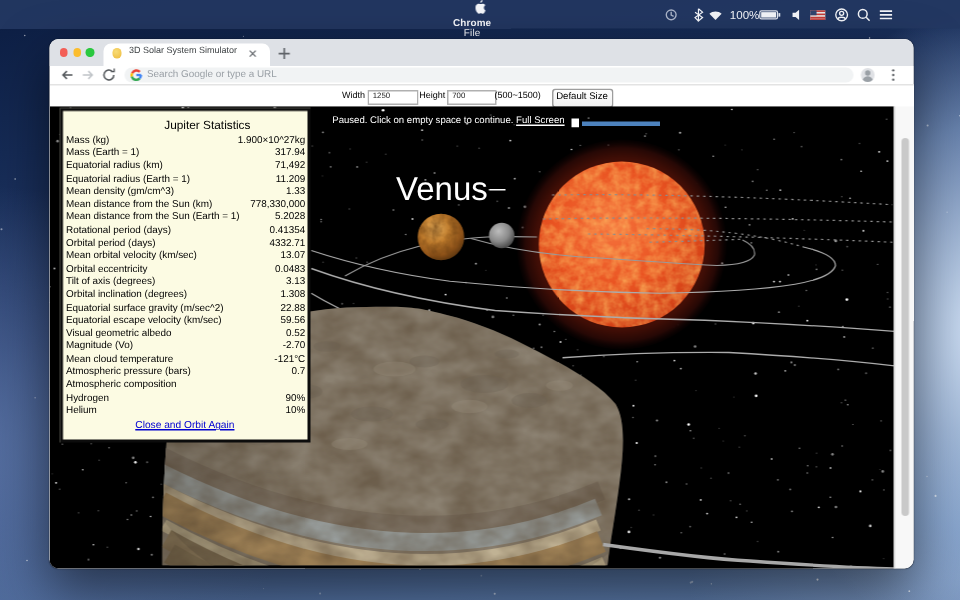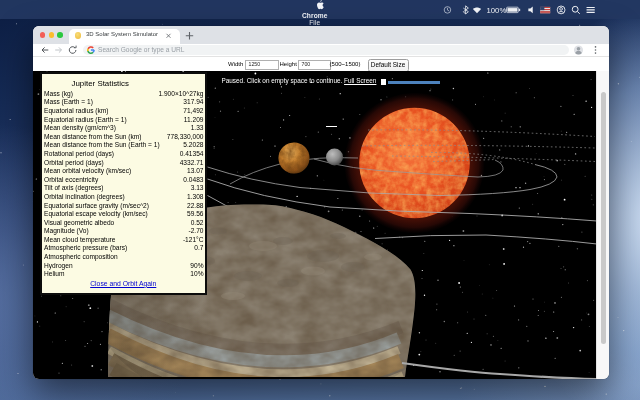--- a/index.html
+++ b/index.html
@@ -29,21 +29,21 @@
 #toolbar{transform:translateZ(0);position:absolute;left:0;top:30px;width:100%;height:15px;background:#fff;border-top:1px solid #e3e3e3;box-sizing:border-box;font-size:6.6px;color:#000;}
 .tb{position:absolute;top:4.2px;font-size:6px;transform:translateZ(0);}
 .inp{transform:translateZ(0);position:absolute;top:3px;height:7.8px;border:1px solid #b0b0b0;background:#fff;font-size:5.2px;color:#222;padding:0 0 0 2.5px;box-sizing:content-box;line-height:7.8px;}
 #btnDS{transform:translateZ(0);position:absolute;left:334.5px;top:2px;width:39px;height:10.5px;border:1px solid #9d9d9d;border-radius:2.5px;background:linear-gradient(#fdfdfd,#f1f1f1);font-size:6.4px;text-align:center;line-height:10.5px;}
 #content{position:absolute;left:0;top:45px;width:562.5px;height:307.5px;background:#000;overflow:hidden;}
 #scrollbar{position:absolute;left:562.5px;top:45px;width:13px;height:307.5px;background:#f8f8f8;border-left:1px solid #e4e4e4;box-sizing:border-box;}
 #thumb{position:absolute;left:4px;top:21px;width:5.5px;height:252px;border-radius:3px;background:#c9c9c9;}
 
 #panel{transform:translateZ(0);position:absolute;left:6.5px;top:45.5px;width:167.5px;height:223.5px;border:2.5px solid #0c0c0c;background:#fcfbe3;box-sizing:border-box;font-size:6.6px;color:#000;}
 #pinner{transform:translateZ(0);}
-#ptitle{text-align:left;font-size:7.9px;padding-top:5.5px;height:10.8px;padding-left:30px;}
+#ptitle{text-align:center;font-size:7.9px;padding-top:5.5px;height:10.8px;padding-left:30px;}
 .prow{display:flex;justify-content:space-between;line-height:8.6px;padding:0 1.5px 0 2.5px;white-space:nowrap;}
 #plink{text-align:center;line-height:10px;color:#0000d0;text-decoration:underline;font-size:6.8px;}
 
 #paused{transform:translateZ(0);position:absolute;left:188.5px;top:5.5px;color:#fff;font-size:6.4px;display:flex;align-items:center;white-space:nowrap;}
 #pthumb{display:inline-block;width:5px;height:6.2px;background:#fff;margin-left:5px;margin-top:2.5px;}
 #pbar{display:inline-block;width:51.5px;height:3.2px;background:#4d82bd;margin-left:2px;margin-top:3px;}
 </style>
 </head>
 <body>
 <svg id="wallstars" width="640" height="400" viewBox="0 0 640 400">
@@ -912,20 +912,21 @@
             <ellipse cx="340" cy="186" rx="9" ry="3.5"></ellipse>
             <ellipse cx="200" cy="225" rx="12" ry="4"></ellipse>
           </g>
  <path d="M70,306 C77,269 89,251 114,229 C132,213 150,187 163,169 C172,156 196,133.8 224,133.5 L224,310 L70,310 Z" fill="none"></path>
  <ellipse cx="235" cy="230" rx="175" ry="110" fill="url(#jupShade)"></ellipse>
  <rect x="60" y="125" width="120" height="190" fill="url(#jupLeft)"></rect>
 </g>
 
 <path d="M369,292 Q437,301.5 467,303 Q530,307.5 564,308.2" stroke="#a8a8a8" stroke-width="2.2" fill="none"></path>
 </svg>
+    <div id="vlabel" style="transform:translateZ(0);position:absolute;left:231px;top:42px;color:#fff;font-size:22px;font-family:'Liberation Sans',sans-serif;">Venus</div>
       <div style="position:absolute;left:293px;top:55px;width:11px;height:1.2px;background:#fff;"></div>
       <div id="paused">Paused. Click on empty space to continue.&nbsp;<span style="text-decoration:underline">Full Screen</span><span id="pthumb"></span><span id="pbar"></span></div>
   </div>
   <div id="scrollbar">
       <div id="thumb"></div>
     </div>
   <div id="panel">
       <div id="pinner">
     <div id="ptitle">Jupiter Statistics</div>
     <div class="prow">

